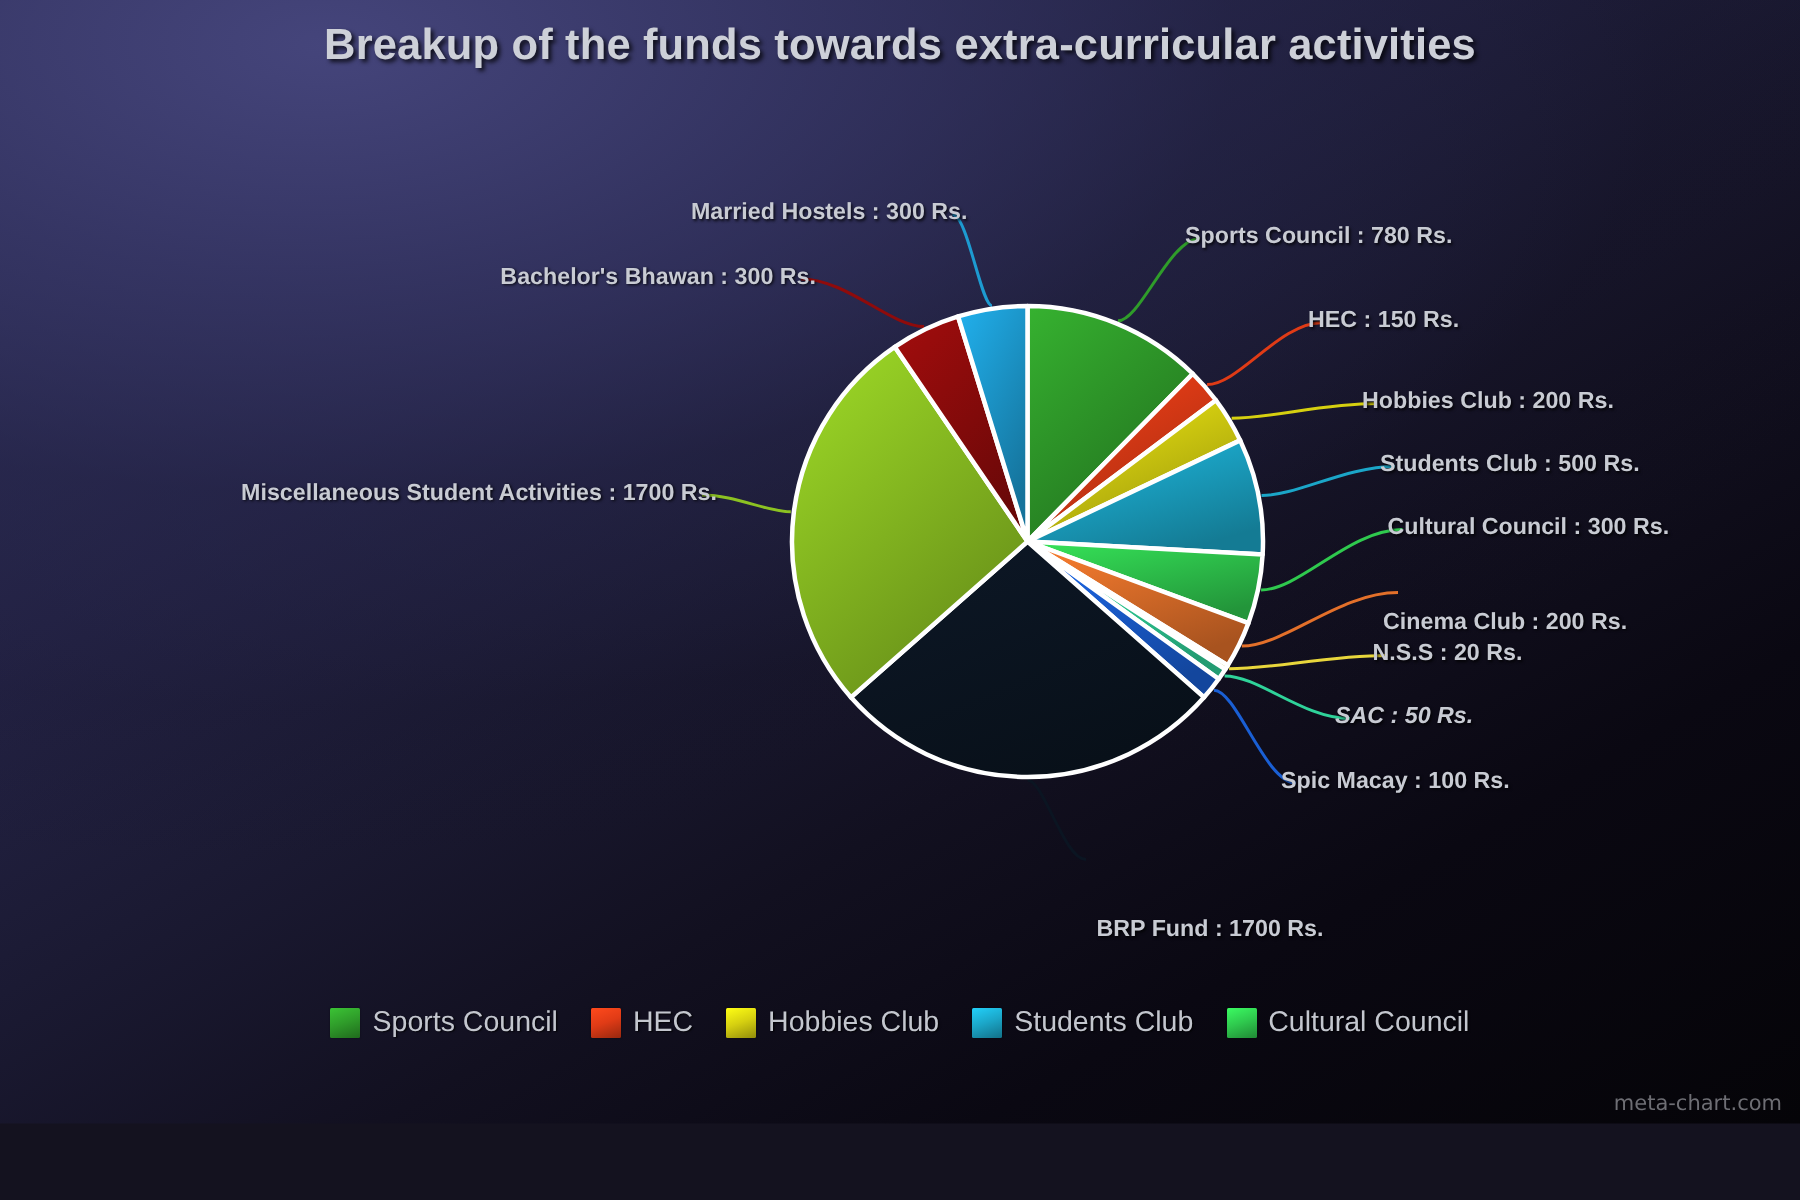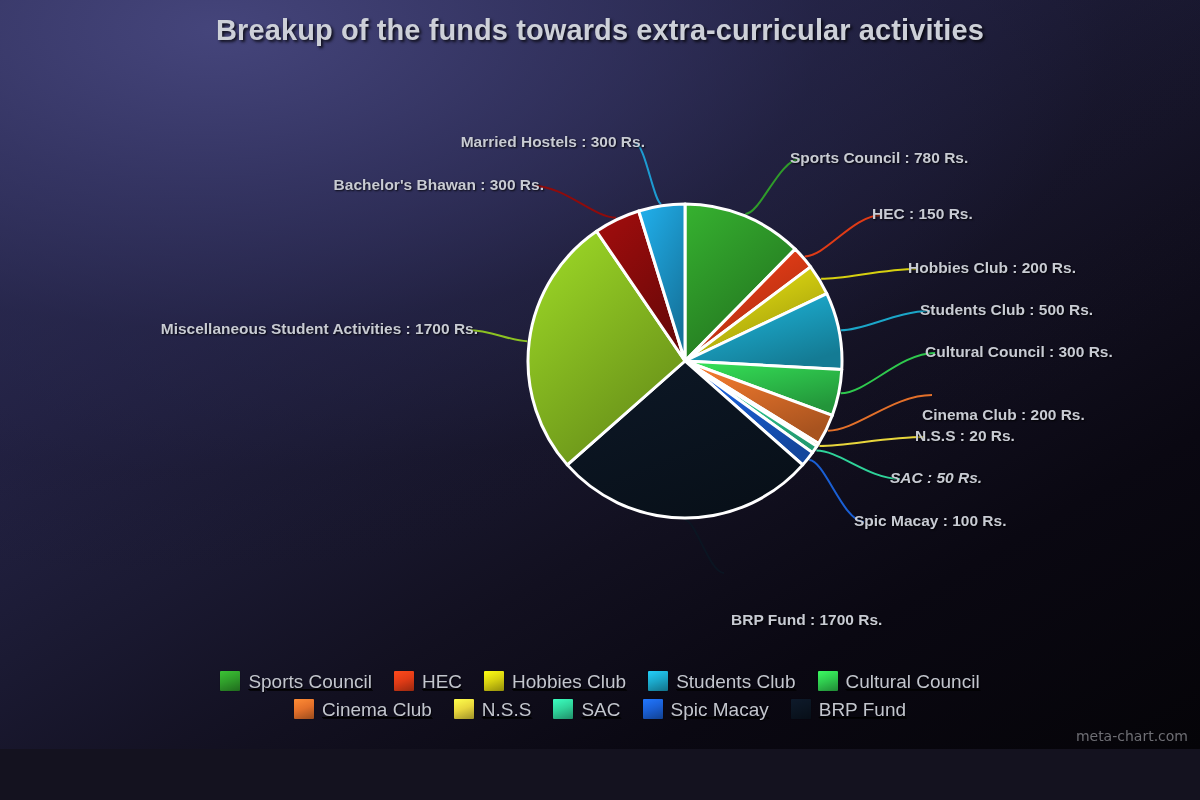--- a/index.html
+++ b/index.html
@@ -33,21 +33,21 @@
   .lbl.l{text-align:right;}
   
   #legend{
     position:absolute;left:0;top:668px;width:1200px;
   }
   .legend-row{
     display:flex;justify-content:center;align-items:center;
     gap:0px;height:28px;
   }
   .legend-item{
-    display:flex;align-items:flex-start;margin:0 11px;text-decoration:underline;
+    display:flex;align-items:center;margin:0 11px;
   }
   .swatch{
     width:20px;height:20px;display:inline-block;margin-right:8px;
     border-radius:1px;
     box-shadow:0 0 1px rgba(0,0,0,.6);
   }
   .legend-label{
     font-size:19px;color:#c3c6ce;font-weight:normal;white-space:nowrap;
     text-shadow:1px 1px 1px rgba(0,0,0,.7);
   }
@@ -209,38 +209,16 @@
         </div>
         <div class="legend-item">
           <span class="swatch" style="background: linear-gradient(160deg, rgb(34, 208, 250) 0%, rgb(27, 166, 200) 48%, rgb(18, 113, 136) 100%);"></span>
           <span class="legend-label">Students Club</span>
         </div>
         <div class="legend-item">
           <span class="swatch" style="background: linear-gradient(160deg, rgb(59, 251, 98) 0%, rgb(47, 201, 78) 48%, rgb(32, 137, 53) 100%);"></span>
           <span class="legend-label">Cultural Council</span>
         </div>
       </div>
-      <div class="legend-row">
-        <div class="legend-item">
-          <span class="swatch" style="background: linear-gradient(160deg, rgb(255, 140, 53) 0%, rgb(227, 112, 42) 48%, rgb(154, 76, 29) 100%);"></span>
-          <span class="legend-label">Cinema Club</span>
-        </div>
-        <div class="legend-item">
-          <span class="swatch" style="background: linear-gradient(160deg, rgb(255, 255, 75) 0%, rgb(232, 214, 60) 48%, rgb(158, 146, 41) 100%);"></span>
-          <span class="legend-label">N.S.S</span>
-        </div>
-        <div class="legend-item">
-          <span class="swatch" style="background: linear-gradient(160deg, rgb(59, 255, 193) 0%, rgb(47, 211, 154) 48%, rgb(32, 143, 105) 100%);"></span>
-          <span class="legend-label">SAC</span>
-        </div>
-        <div class="legend-item">
-          <span class="swatch" style="background: linear-gradient(160deg, rgb(33, 119, 255) 0%, rgb(26, 95, 212) 48%, rgb(18, 65, 144) 100%);"></span>
-          <span class="legend-label">Spic Macay</span>
-        </div>
-        <div class="legend-item">
-          <span class="swatch" style="background: linear-gradient(160deg, rgb(14, 26, 43) 0%, rgb(11, 21, 34) 48%, rgb(7, 14, 23) 100%);"></span>
-          <span class="legend-label">BRP Fund</span>
-        </div>
-      </div>
     </div>
 
   <div id="watermark">meta-chart.com</div>
 </div>
 
 </body></html>

